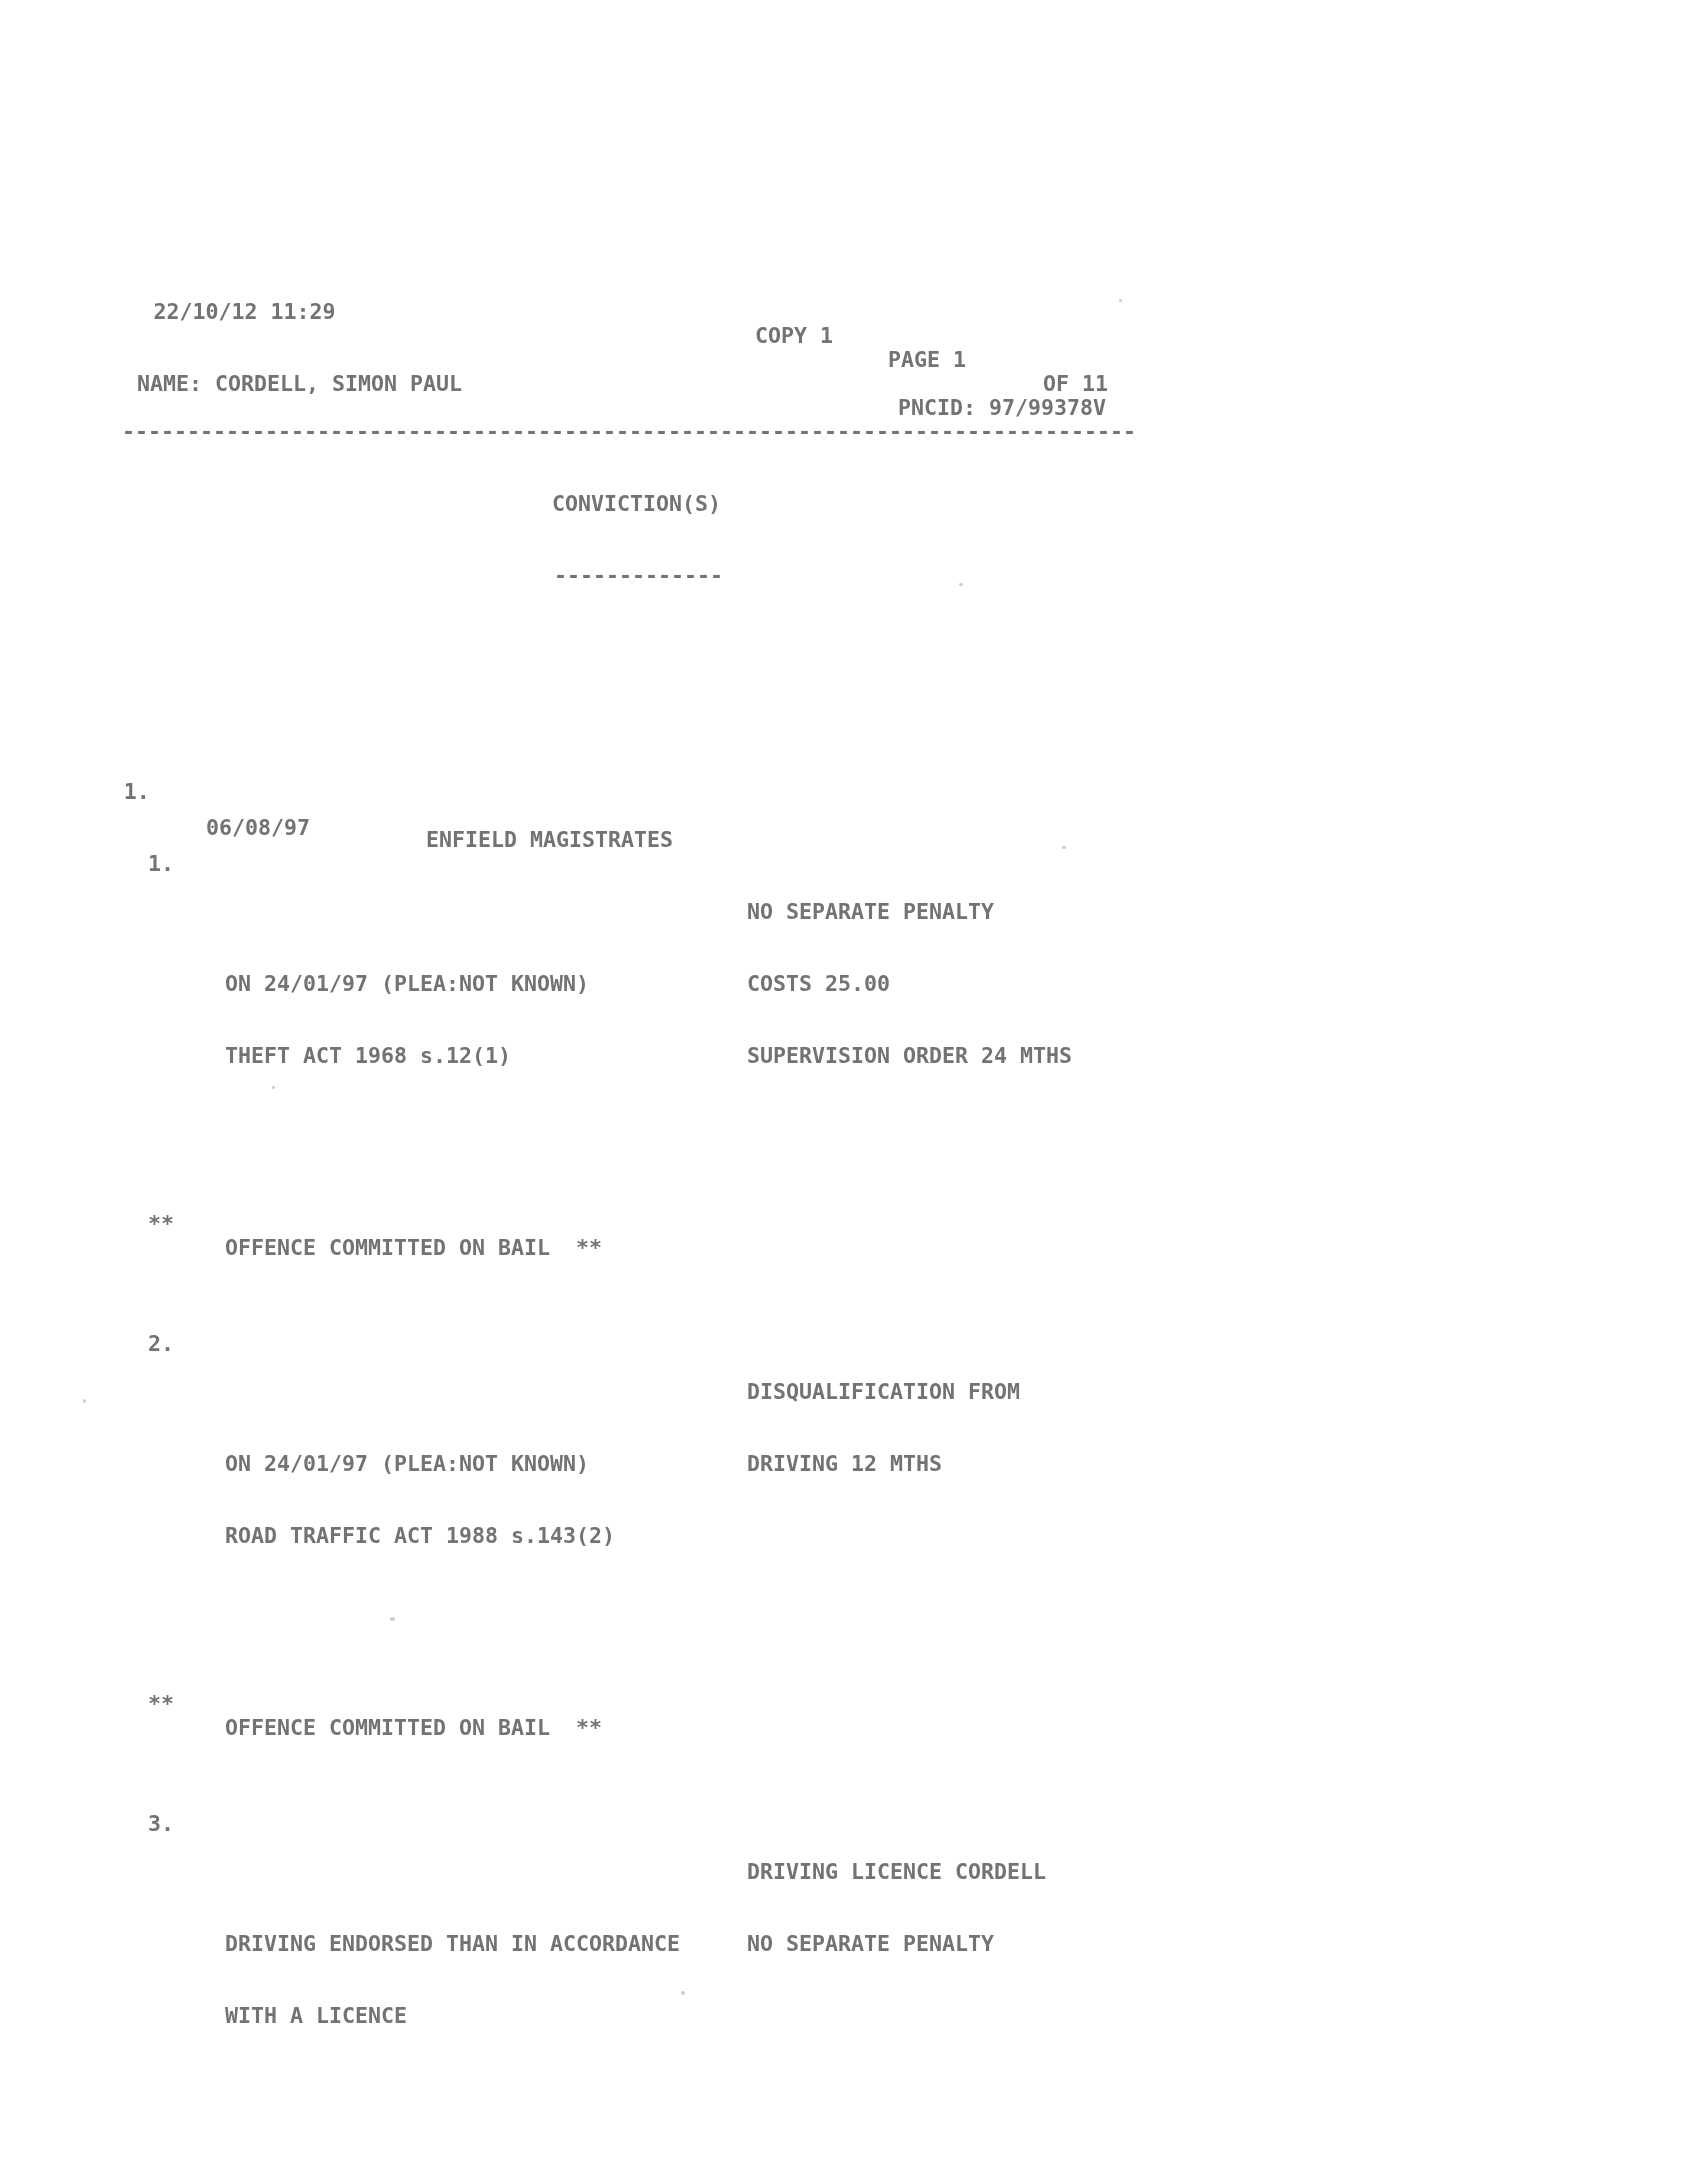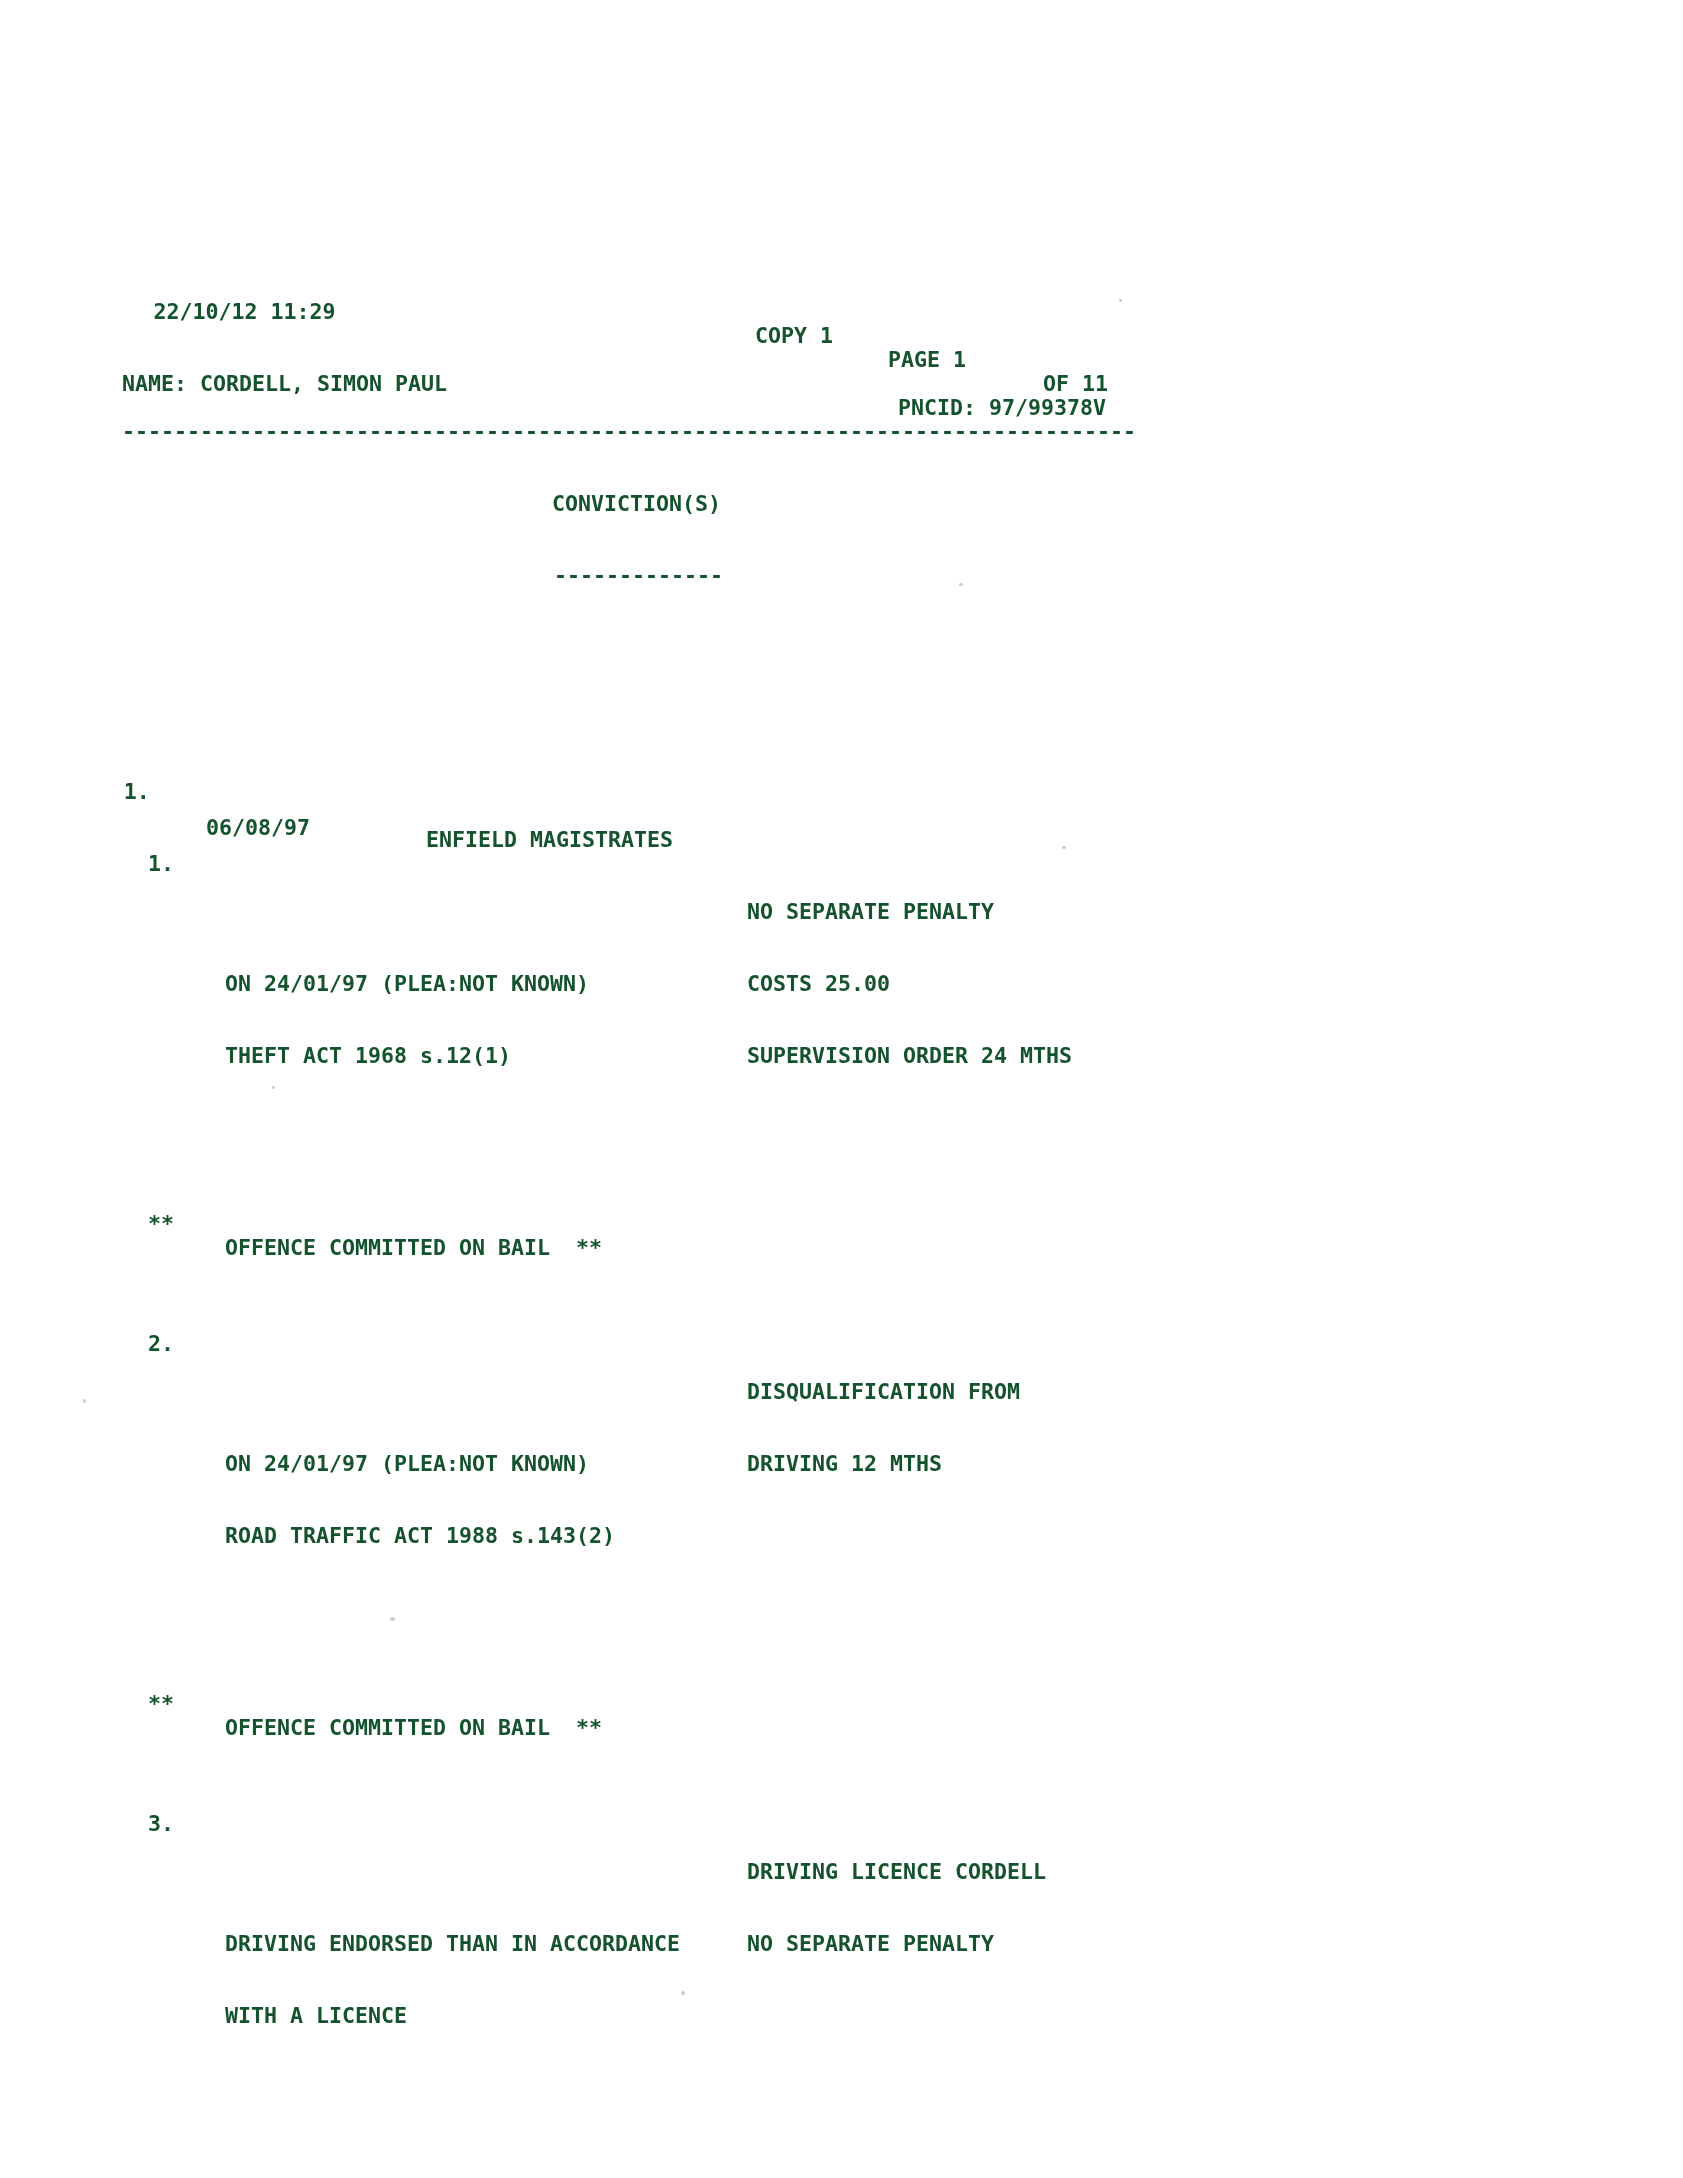--- a/index.html
+++ b/index.html
@@ -5,32 +5,32 @@
   html,body{margin:0;padding:0;background:#ffffff;}
   .page{
     position:relative;
     width:1683px;height:2178px;
     background:#ffffff;
     overflow:hidden;
     font-family:"DejaVu Sans Mono", monospace;
     font-weight:700;
     font-size:21.6px;
     line-height:24px;
-    color:#14532d;
+    color:#737373;
     white-space:pre;
   }
   .content{position:absolute;left:122px;top:180px;width:1485px;}
   .row{position:relative;height:24px;}
   .ln{height:24px;}
   
   .h-datetime{position:absolute;left:31.5px;}
   .h-copy{position:absolute;left:633px;}
   .h-page{position:absolute;left:766px;}
   .h-of{position:absolute;left:884px;margin-left:37px;}
-  .h-name{position:absolute;left:0;}
+  .h-name{position:absolute;left:15px;}
   .h-pncid{position:absolute;left:776px;}
   .title-row{margin-left:430px;height:24px;}
   .title-underline{margin-left:432px;height:24px;}
   .divider{height:24px;overflow:hidden;}
   
   .sec{position:relative;}
   .sec1{--hx:0px;  --ox:0px;  --tx:0px;   --rx:625px;}
   .sec-hdr{position:relative;height:24px;}
   .s-num{position:absolute;left:calc(1.8px + var(--hx));}
   .s-date{position:absolute;left:calc(84px + var(--hx));margin-top:12px;}

